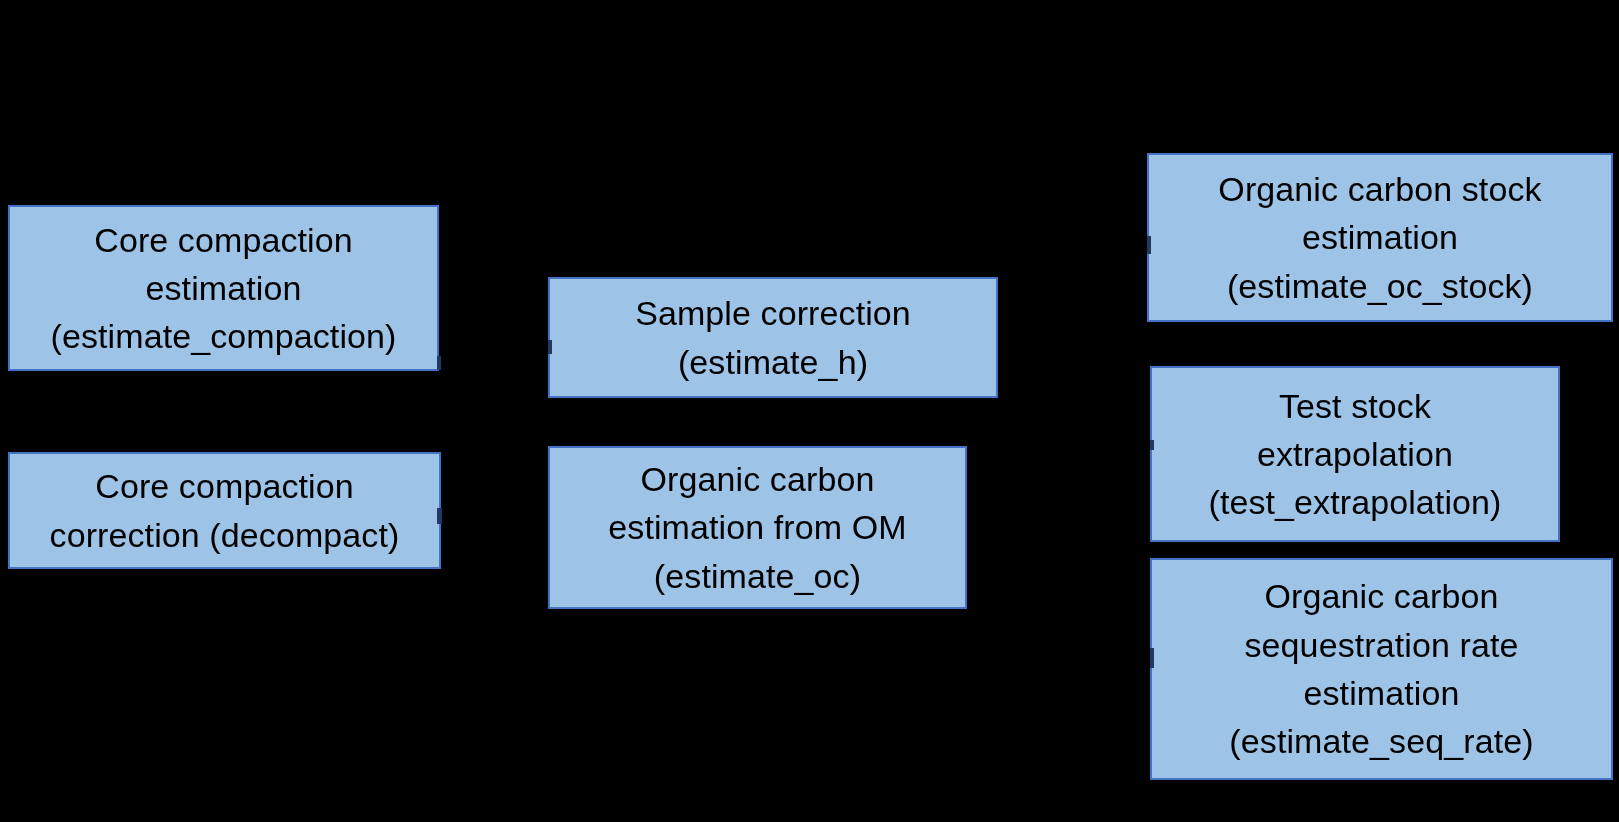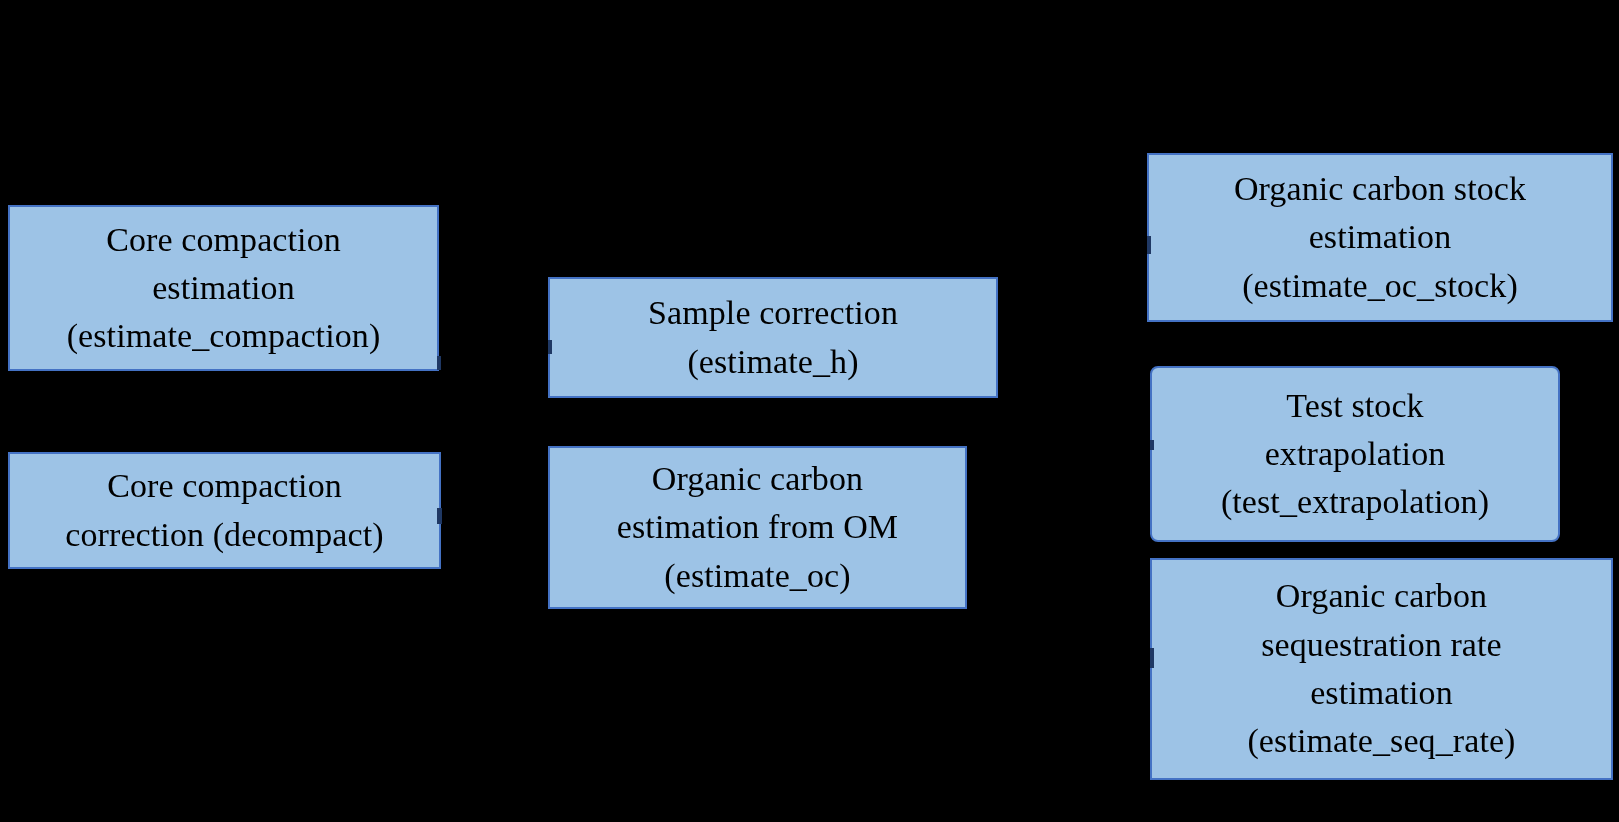--- a/index.html
+++ b/index.html
@@ -27,34 +27,34 @@
     display: flex;
     align-items: center;
     justify-content: center;
     text-align: center;
     font-size: 34px;
     line-height: 1.42;
     font-weight: 400;
     letter-spacing: 0.1px;
     padding: 2px 6px;
     white-space: pre-line;
-    font-family: Liberation Serif, serif;
+    font-family: Liberation Sans, sans-serif;
   }
   .arrow-stub {
     position: absolute;
     background: #1F3864;
   }
 
   
   #node-estimate-compaction { left: 8px;    top: 205px; width: 431px; height: 166px; }
   #node-decompact           { left: 8px;    top: 452px; width: 433px; height: 117px; }
   #node-estimate-h          { left: 548px;  top: 277px; width: 450px; height: 121px; }
   #node-estimate-oc         { left: 548px;  top: 446px; width: 419px; height: 163px; }
   #node-estimate-oc-stock   { left: 1147px; top: 153px; width: 466px; height: 169px; }
-  #node-test-extrapolation  { left: 1150px; top: 366px; width: 410px; height: 176px; border-radius: 8px; }
+  #node-test-extrapolation  { left: 1150px; top: 366px; width: 410px; height: 176px; }
   #node-estimate-seq-rate   { left: 1150px; top: 558px; width: 463px; height: 222px; }
 
   
   #stub-compaction-out   { left: 437px;  top: 356px; width: 4px;  height: 14px; }
   #stub-decompact-out    { left: 437px;  top: 508px; width: 5px;  height: 16px; }
   #stub-estimate-h-in    { left: 548px;  top: 340px; width: 4px;  height: 14px; }
   #stub-oc-stock-in      { left: 1147px; top: 236px; width: 4px;  height: 18px; }
   #stub-extrapolation-in { left: 1150px; top: 440px; width: 4px;  height: 10px; }
   #stub-seq-rate-in      { left: 1150px; top: 648px; width: 4px;  height: 20px; }
 </style>

